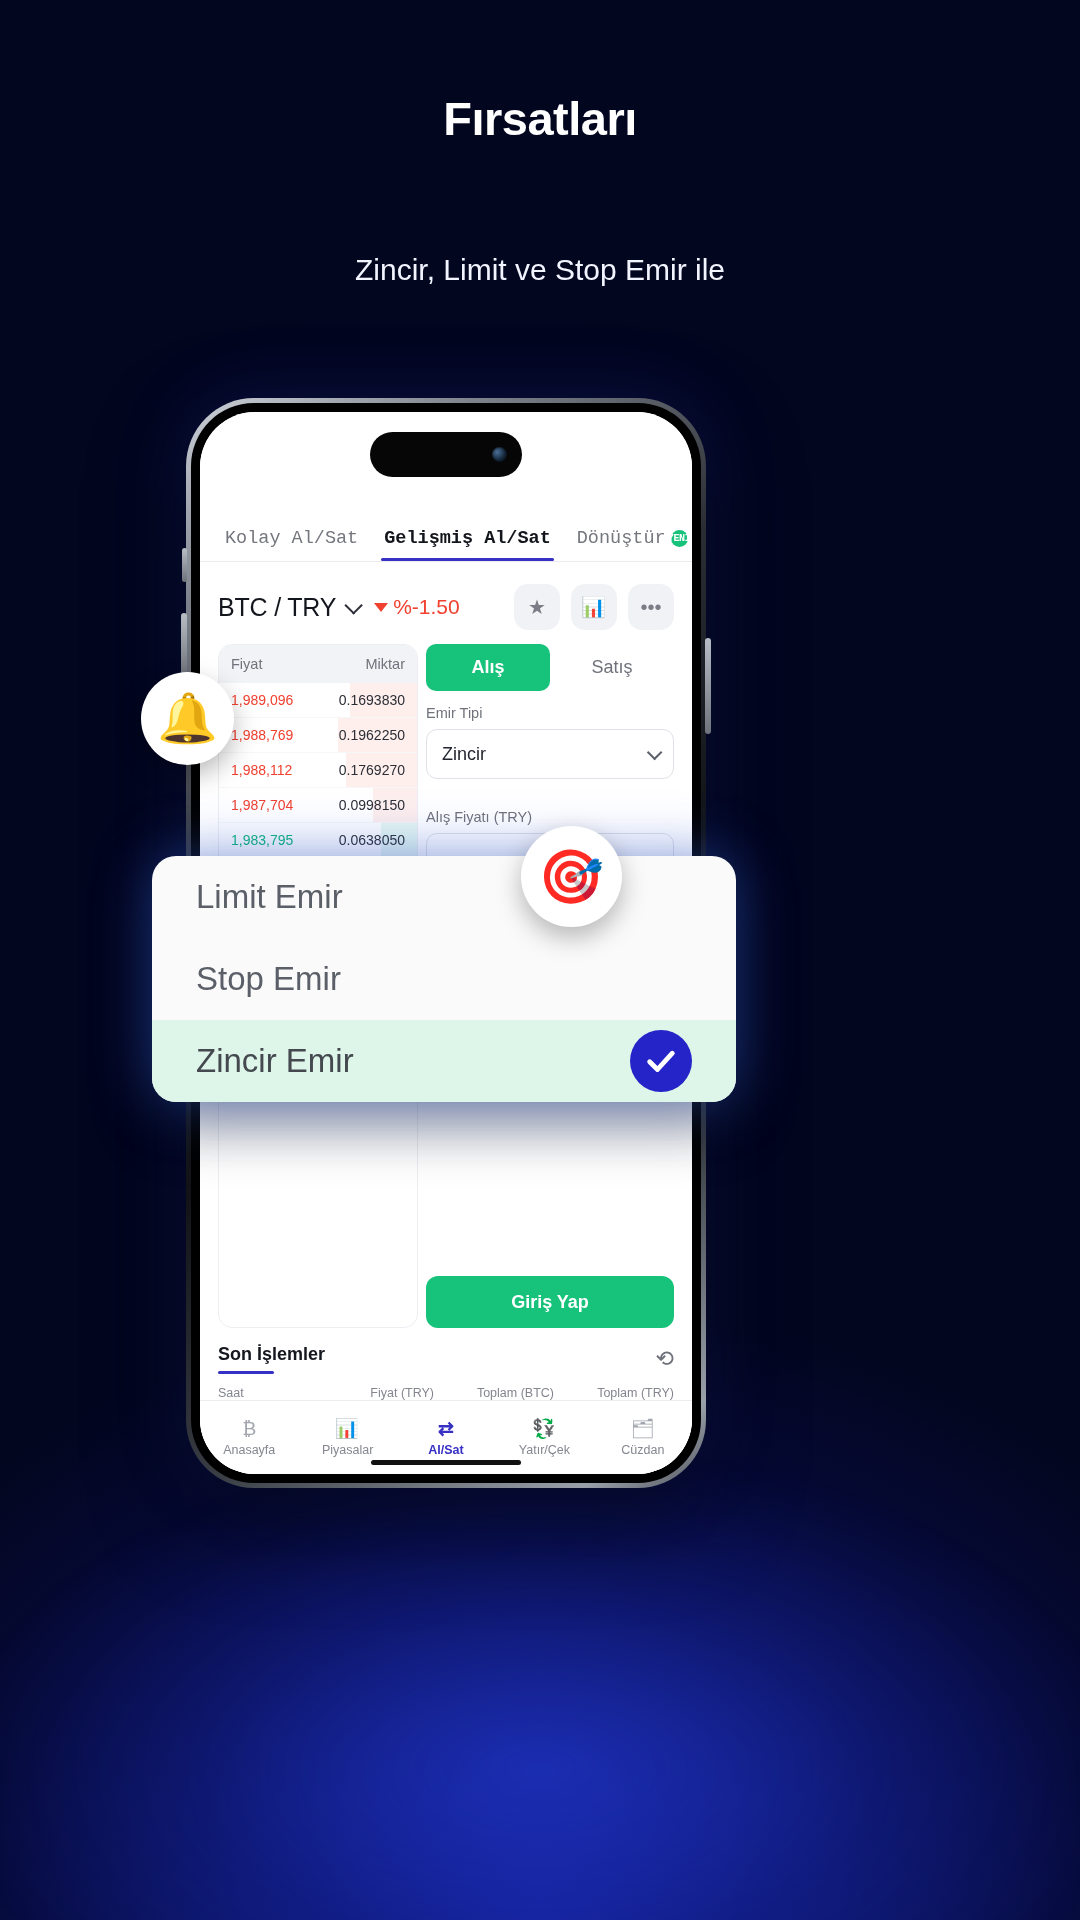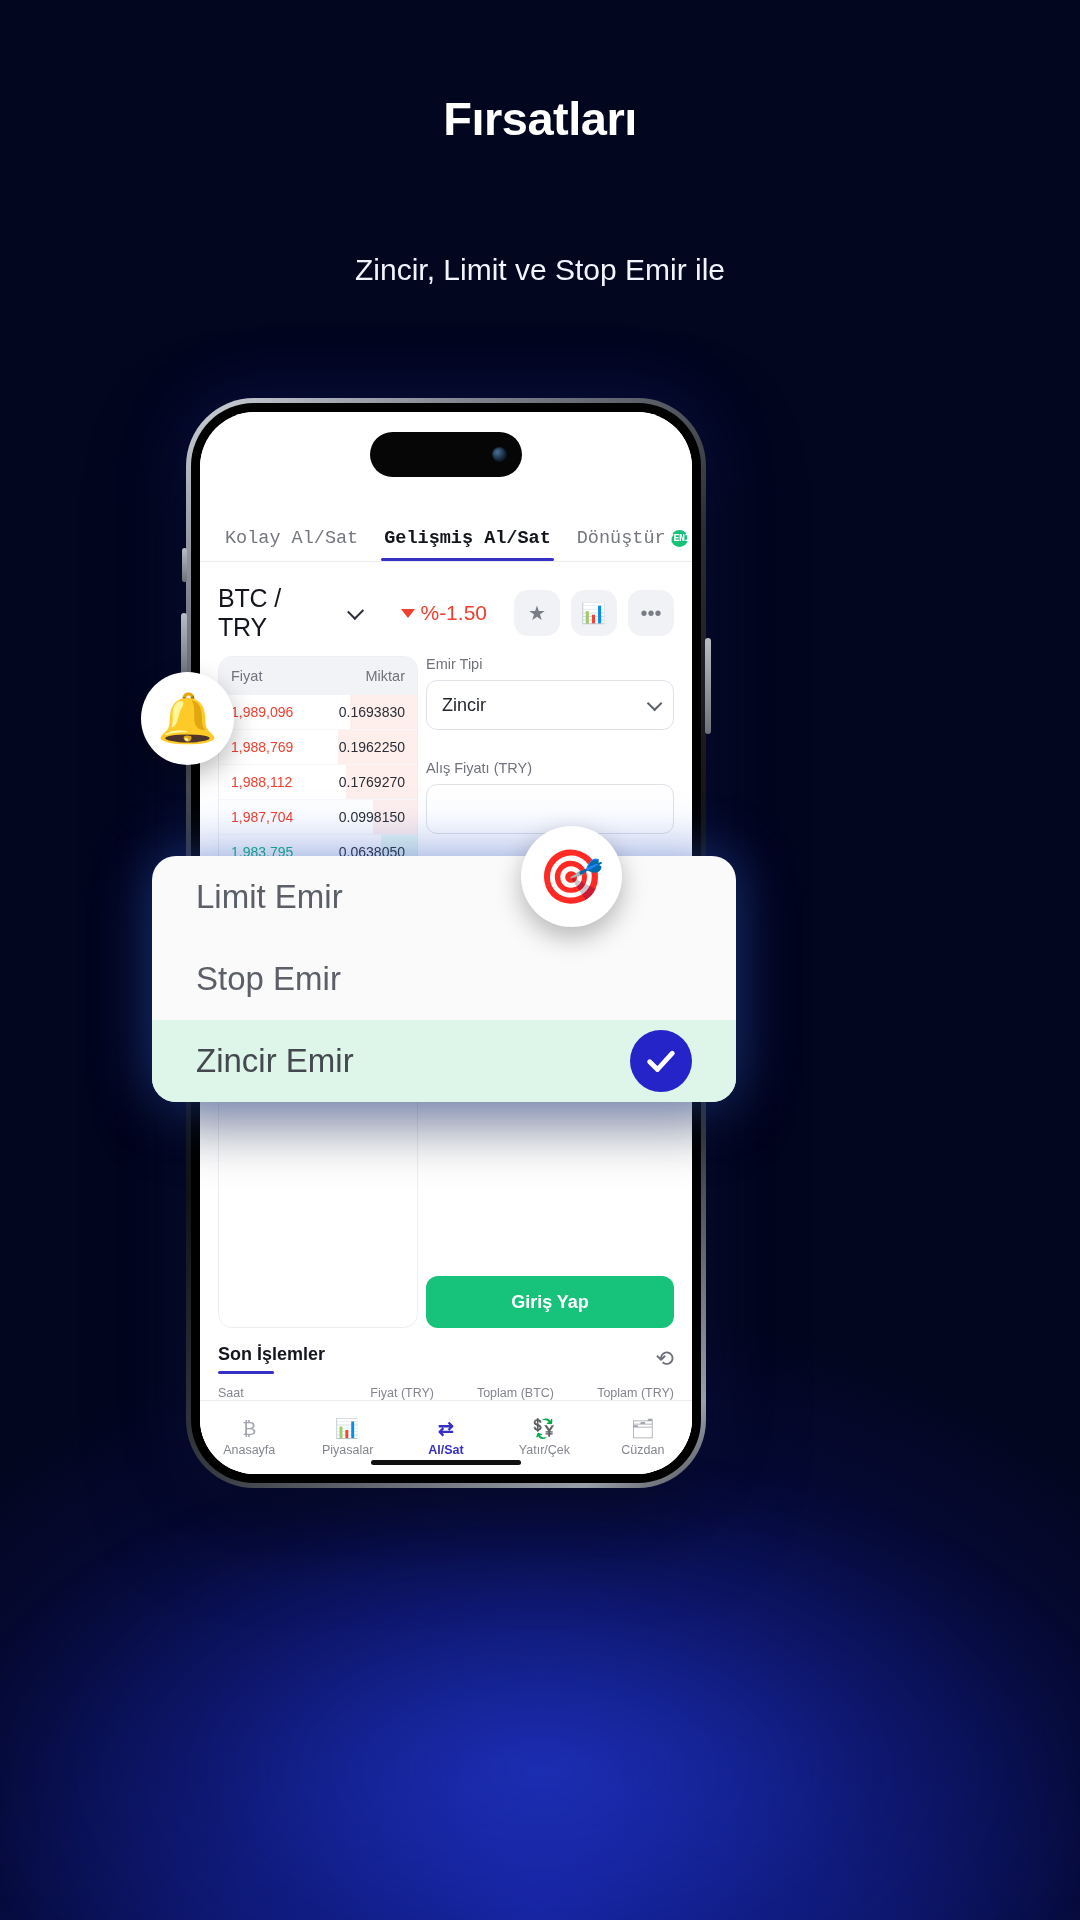--- a/index.html
+++ b/index.html
@@ -117,21 +117,20 @@
     border-radius:50%; width:17px; height:17px;
     display:flex; align-items:center; justify-content:center;
     margin-bottom:2px;
     letter-spacing:-0.3px;
   }
 
   .pair-row{
     display:flex; align-items:center;
     padding:22px 18px 14px;
     flex:0 0 auto;
-    gap:27px;
   }
   .pair-name{ font-size:25px; color:#14161d; letter-spacing:-0.2px; }
   .chev{
     margin-left:9px; width:13px;height:13px;
     border-right:2.4px solid #2c2f38; border-bottom:2.4px solid #2c2f38;
     transform:rotate(45deg) translateY(-3px);
   }
   .pct{ margin-left:16px; font-size:21px; color:#f0402f; display:flex; align-items:center; gap:5px; }
   .tri-down{
     width:0;height:0;border-left:7px solid transparent;border-right:7px solid transparent;
@@ -384,20 +383,24 @@
                 </div>
                 <div class="ob-row bid">
                   <span class="bar" style="width:20%"></span>
                   <span class="p">1,982,971</span>
                   <span class="a">0.0736110</span>
                 </div>
               </div>
             </div>
 
             <div class="formpane">
+              <div class="bs-tabs">
+                <div class="bs buy">Alış</div>
+                <div class="bs">Satış</div>
+              </div>
               <div class="field-label">Emir Tipi</div>
               <div class="select">
                 <span>Zincir</span>
                 <span class="cv"></span>
               </div>
               <div class="field-label">Alış Fiyatı (TRY)</div>
               <div class="input-box"></div>
               <div class="login-btn">Giriş Yap</div>
             </div>
           </div>

